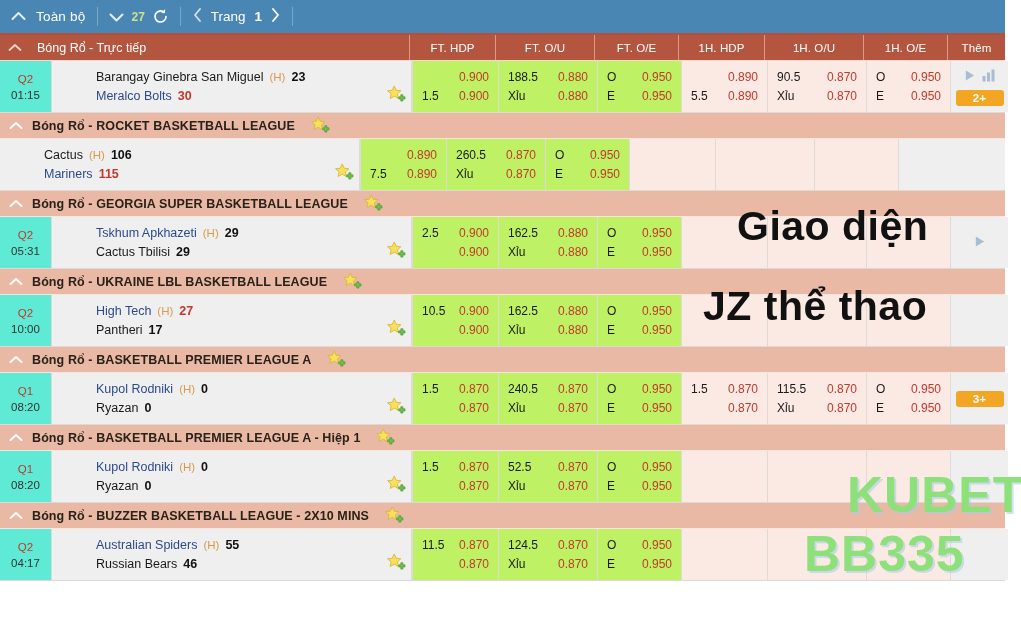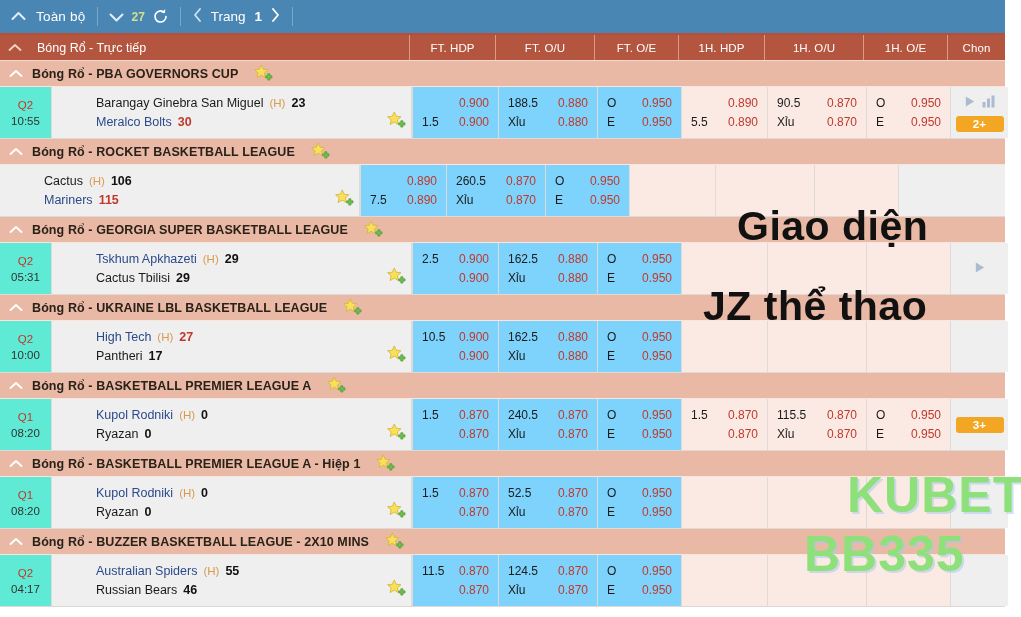--- a/index.html
+++ b/index.html
@@ -119,21 +119,21 @@
   }
 
   .odds {
     display: flex; flex-direction: column;
     justify-content: center;
     border-left: 1px solid #dedad7;
     padding: 0 9px;
     gap: 5px;
   }
   .odds.shade { background: #fbe9e3; }
-  .odds.plain { background: #7dd3fc; }
+  .odds.plain { background: #bef264; }
   .o-line { display: flex; align-items: baseline; justify-content: flex-end; gap: 9px; font-size: 12px; }
   .o-line.lead { justify-content: space-between; }
   .o-hcp { color: #1a1a1a; font-size: 12px; }
   .o-val { color: #c0392b; font-size: 12px; }
 
   .m-more {
     flex: 0 0 58px;
     border-left: 1px solid #dedad7;
     display: flex; flex-direction: column;
     align-items: center; justify-content: center;
@@ -225,43 +225,28 @@
           <path d="M1.5 7 L7 2 L12.5 7" stroke="#f2d5c9" stroke-width="1.8" fill="none" stroke-linecap="round" stroke-linejoin="round"></path>
         </svg>
     </div>
     <div class="ch-title">Bóng Rổ - Trực tiếp</div>
     <div class="ch-cell w-hdp">FT. HDP</div>
     <div class="ch-cell w-ou">FT. O/U</div>
     <div class="ch-cell w-oe">FT. O/E</div>
     <div class="ch-cell w-hdp">1H. HDP</div>
     <div class="ch-cell w-ou">1H. O/U</div>
     <div class="ch-cell w-oe">1H. O/E</div>
-    <div class="ch-cell w-more">Chọn</div>
+    <div class="ch-cell w-more">Thêm</div>
   </div>
 
   <div id="rows">
-      <div class="league">
-        <div class="lg-collapse">
-          <svg width="14" height="9" viewBox="0 0 14 9">
-            <path d="M1.5 7 L7 2 L12.5 7" stroke="#ffffff" stroke-width="1.9" fill="none" stroke-linecap="round" stroke-linejoin="round"></path>
-          </svg>
-        </div>
-        <div class="lg-name">Bóng Rổ - PBA GOVERNORS CUP</div>
-        <div class="lg-star">
-          <svg width="22" height="21" viewBox="0 0 24 24">
-            <path d="M10 2.2 L12.2 7.1 L17.6 7.7 L13.6 11.3 L14.7 16.6 L10 13.9 L5.3 16.6 L6.4 11.3 L2.4 7.7 L7.8 7.1 Z" fill="#f7e05a" stroke="#d8b63c" stroke-width="1"></path>
-            <path d="M17.5 12.3 h2.4 v2.4 h2.4 v2.4 h-2.4 v2.4 h-2.4 v-2.4 h-2.4 v-2.4 h2.4 z" fill="#6dc24b" stroke="#4f9a33" stroke-width=".8"></path>
-          </svg>
-        </div>
-        <div class="lg-rest"></div>
-      </div>
       <div class="match">
         <div class="m-time">
           <span class="m-period">Q2</span>
-          <span class="m-clock">10:55</span>
+          <span class="m-clock">01:15</span>
         </div>
         <div class="m-teams">
           <div class="team-line">
             <span class="tm-name">Barangay Ginebra San Miguel</span>
             <span class="tm-h">(H)</span>
             <span class="tm-score">23</span>
           </div>
           <div class="team-line">
             <span class="tm-name link">Meralco Bolts</span>
             <span class="tm-score red">30</span>

